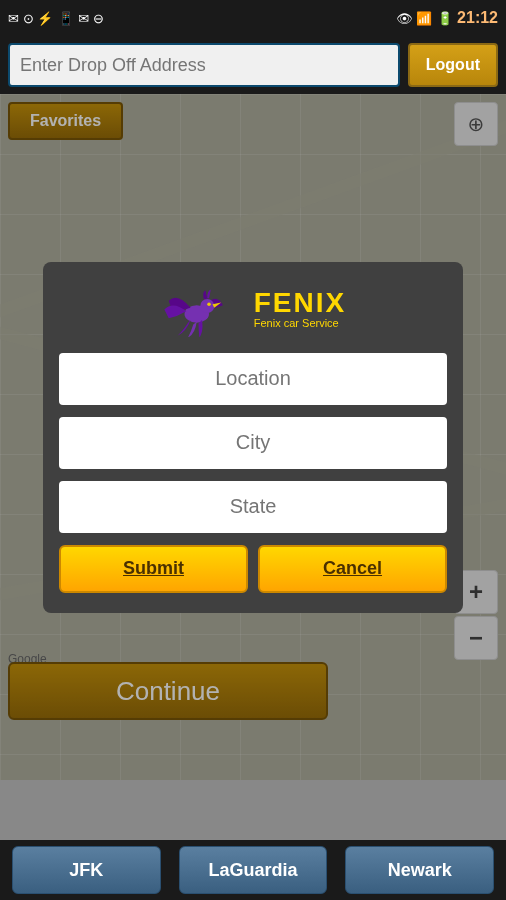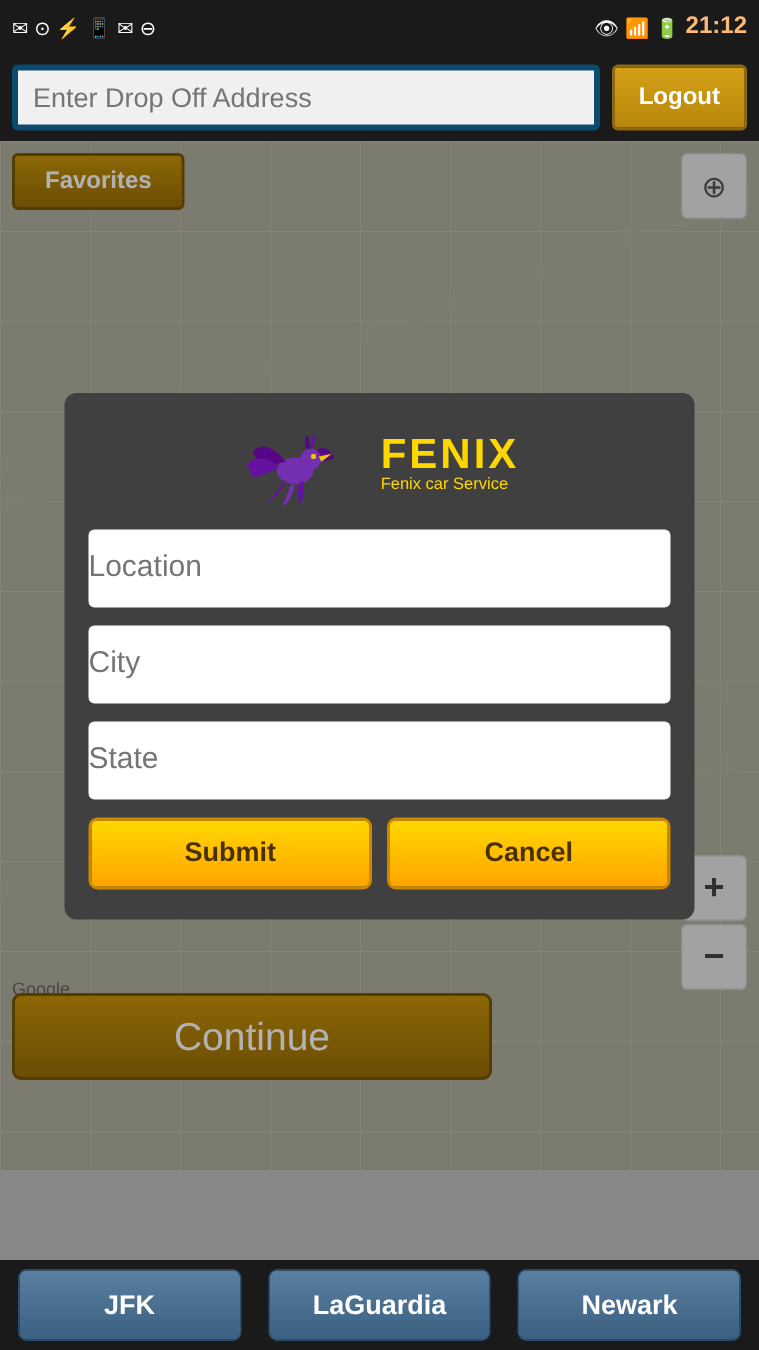--- a/index.html
+++ b/index.html
@@ -49,21 +49,21 @@
       align-items: center;
       padding: 6px 8px;
       gap: 8px;
       position: relative;
       z-index: 99;
     }
     #address-input {
       flex: 1;
       height: 44px;
       background: #f0f0f0;
-      border: 4px solid #0c4a6e;
+      border: 2px solid #0c4a6e;
       border-radius: 4px;
       font-size: 18px;
       color: #888;
       padding: 0 10px;
       outline: none;
     }
     #logout-btn {
       height: 44px;
       background: linear-gradient(to bottom, #d4a017, #b8860b);
       border: 2px solid #8B6914;
@@ -303,40 +303,41 @@
 
     
     .modal-input {
       width: 100%;
       height: 52px;
       background: #fff;
       border: none;
       border-radius: 4px;
       font-size: 20px;
       color: #999;
-      text-align: left;
+      text-align: center;
       outline: none;
     }
 
     
     #modal-buttons {
       width: 100%;
       display: flex;
       gap: 10px;
     }
     .modal-btn {
       flex: 1;
       height: 48px;
       background: linear-gradient(to bottom, #FFD700, #FFA500);
       border: 2px solid #cc8800;
       border-radius: 6px;
       color: #4a3000;
       font-size: 18px;
       font-weight: bold;
       cursor: pointer;
+      text-decoration: underline;
     }
   </style>
 </head>
 <body>
 
 <div id="status-bar">
   <div class="status-left">
     <span class="status-icon">✉</span>
     <span class="status-icon">⊙</span>
     <span class="status-icon">⚡</span>

